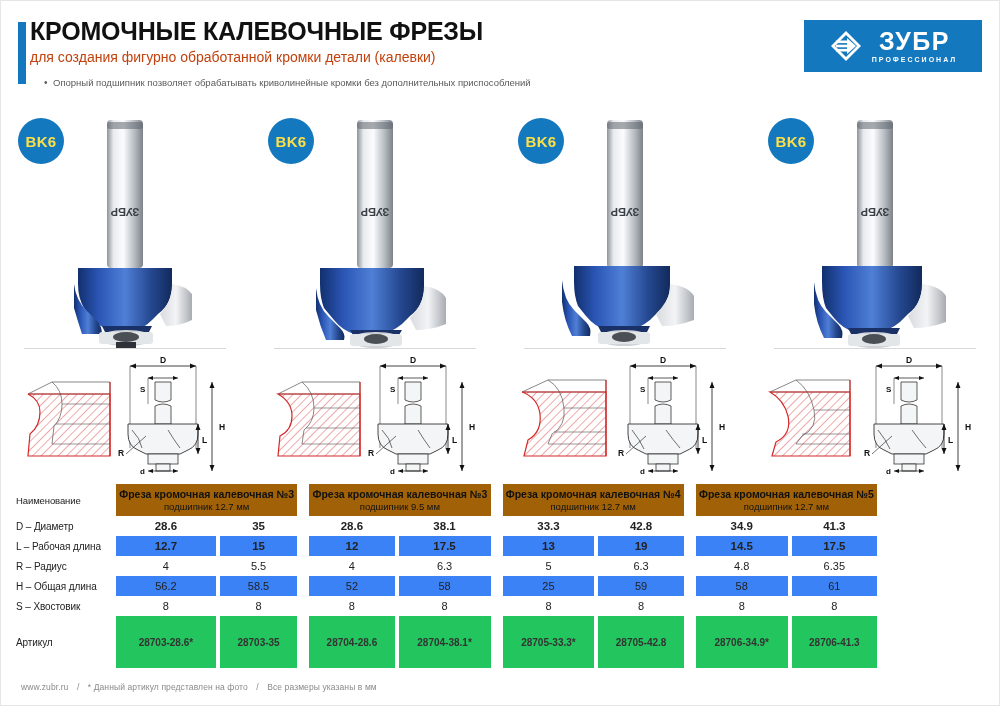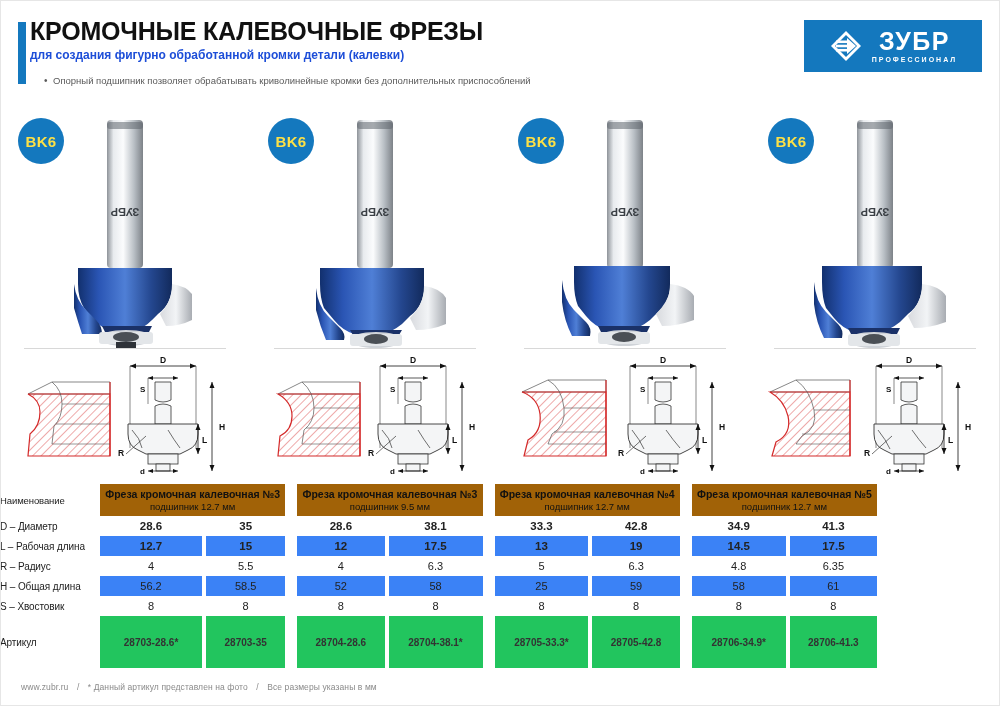--- a/index.html
+++ b/index.html
@@ -20,21 +20,21 @@
     position:absolute; left:18px; top:22px;
     width:8px; height:62px; background:#1478be;
   }
   .header-text { position:absolute; left:30px; top:18px; }
   .title {
     font-size:25px; font-weight:bold; letter-spacing:-0.2px;
     text-transform:uppercase; line-height:1.08; color:#111;
     margin:0 0 4px 0;
   }
   .subtitle {
-    font-size:12px; font-weight:bold; color:#1d4ed8;
+    font-size:14px; font-weight:normal; color:#c2410c;
     margin:0 0 7px 0; line-height:1.15;
   }
   .bullets { list-style:none; margin:12px; padding:0; }
   .bullets li {
     font-size:9.5px; color:#5a5a5a; line-height:1.3;
     padding-left:11px; position:relative;
   }
   .bullets li::before {
     content:"\2022"; position:absolute; left:2px; top:-1px;
     color:#5a5a5a; font-size:10px;
@@ -80,21 +80,21 @@
   }
   .draw-cell { flex:1; position:relative; padding-top:4px; }
   .draw-cell::before {
     content:""; position:absolute; top:0; left:24px; right:24px;
     height:1px; background:#d8d8d8;
   }
 
   
   .tables {
     position:absolute; top:484px; left:0; width:883px;
-    display:flex; align-items:flex-start;
+    display:flex; align-items:flex-start;padding-left:16px;
   }
   .label-col { width:100px; flex:none; padding-left:18px; }
   .spec-block { flex:1; padding:0 6px; }
   .spec-block.first { padding-left:0; }
 
   table { border-collapse:collapse; width:100%; }
 
   .label-col td {
     height:20px; font-size:10px; color:#222;
     vertical-align:middle; white-space:nowrap;

